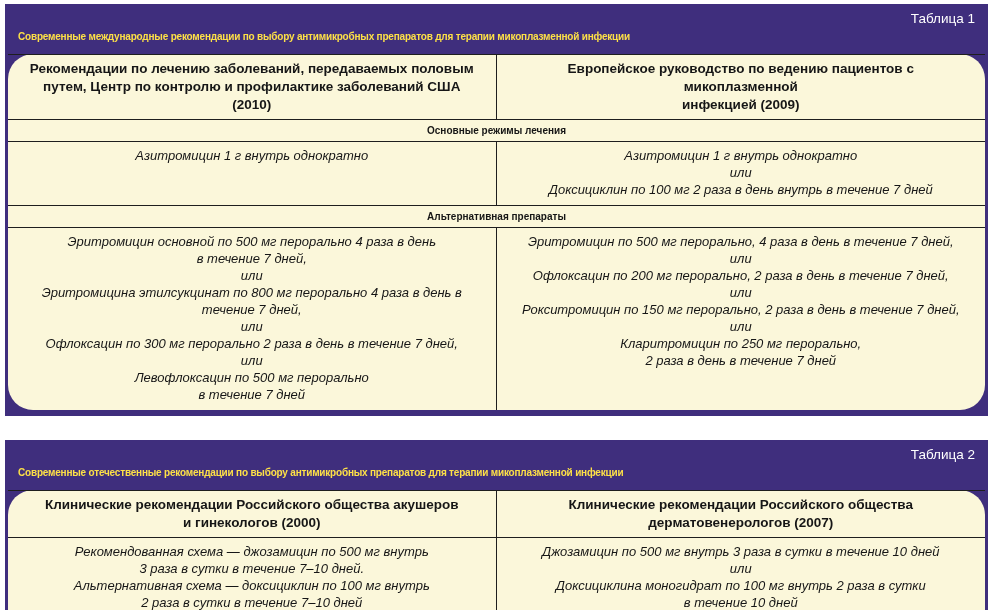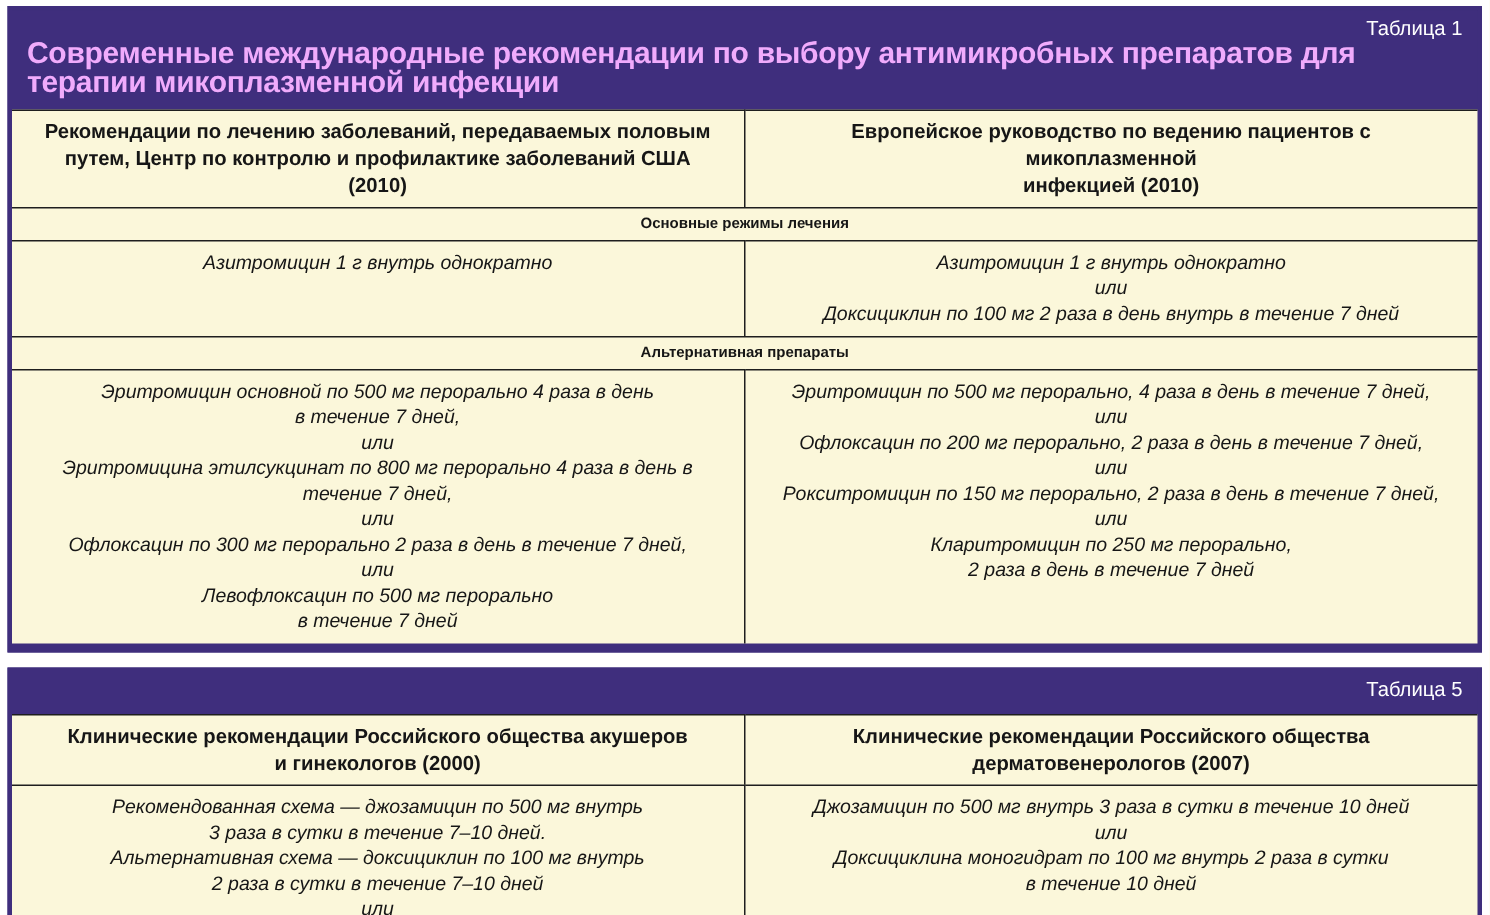--- a/index.html
+++ b/index.html
@@ -8,44 +8,45 @@
     width: 993px;
     min-height: 610px;
     padding: 4px 5px;
     font-family: "Liberation Sans", "DejaVu Sans", sans-serif;
     color: #161616;
   }
   .tbl {
     border: 3px solid #3f2e7d;
     border-bottom-width: 6px;
     background: #3f2e7d;
-    margin-bottom: 10px;
+    margin-bottom: 24px;
   }
   .tbl:last-child { margin-bottom: 0; }
   .tbl-head {
     background: #3f2e7d;
     padding: 3px 10px 8px 10px;
   }
   .tbl-tag {
     text-align: right;
     color: #ffffff;
     font-size: 13.5px;
     line-height: 17px;
   }
   .tbl-title {
-    color: #f0abfc;
+    color: #fde047;
     font-weight: bold;
-    font-size: 20px;
+    font-size: 10px;
     line-height: 19px;
     letter-spacing: -0.2px;
   }
   .tbl-grid {
     display: grid;
     grid-template-columns: 1fr 1fr;
     background: #fbf7da;
+    border-radius: 25px;
   }
   .tbl-grid > div {
     border-top: 1px solid #1e1e1e;
     text-align: center;
     white-space: pre-line;
   }
   .col-h {
     font-weight: bold;
     font-size: 13.5px;
     line-height: 18px;
@@ -78,21 +79,21 @@
 
 <section class="tbl">
   <header class="tbl-head">
     <div class="tbl-tag">Таблица 1</div>
     <div class="tbl-title">Современные международные рекомендации по выбору антимикробных препаратов для терапии микоплазменной инфекции</div>
   </header>
   <div class="tbl-grid">
     <div class="col-h v-div">Рекомендации по лечению заболеваний, передаваемых половым
 путем, Центр по контролю и профилактике заболеваний США (2010)</div>
     <div class="col-h">Европейское руководство по ведению пациентов с микоплазменной
-инфекцией (2010)</div>
+инфекцией (2009)</div>
 
     <div class="sec-h">Основные режимы лечения</div>
     <div class="cell v-div h-r1">Азитромицин 1 г внутрь однократно</div>
     <div class="cell h-r1">Азитромицин 1 г внутрь однократно
 или
 Доксициклин по 100 мг 2 раза в день внутрь в течение 7 дней</div>
 
     <div class="sec-h">Альтернативная препараты</div>
     <div class="cell v-div h-r2">Эритромицин основной по 500 мг перорально 4 раза в день
 в течение 7 дней,
@@ -110,21 +111,22 @@
 или
 Рокситромицин по 150 мг перорально, 2 раза в день в течение 7 дней,
 или
 Кларитромицин по 250 мг перорально,
 2 раза в день в течение 7 дней</div>
   </div>
 </section>
 
 <section class="tbl">
   <header class="tbl-head">
-    <div class="tbl-tag">Таблица 5</div>
+    <div class="tbl-tag">Таблица 2</div>
+    <div class="tbl-title">Современные отечественные рекомендации по выбору антимикробных препаратов для терапии микоплазменной инфекции</div>
   </header>
   <div class="tbl-grid">
     <div class="col-h v-div">Клинические рекомендации Российского общества акушеров
 и гинекологов (2000)</div>
     <div class="col-h">Клинические рекомендации Российского общества
 дерматовенерологов (2007)</div>
 
     <div class="cell v-div h-r3">Рекомендованная схема — джозамицин по 500 мг внутрь
 3 раза в сутки в течение 7–10 дней.
 Альтернативная схема — доксициклин по 100 мг внутрь

